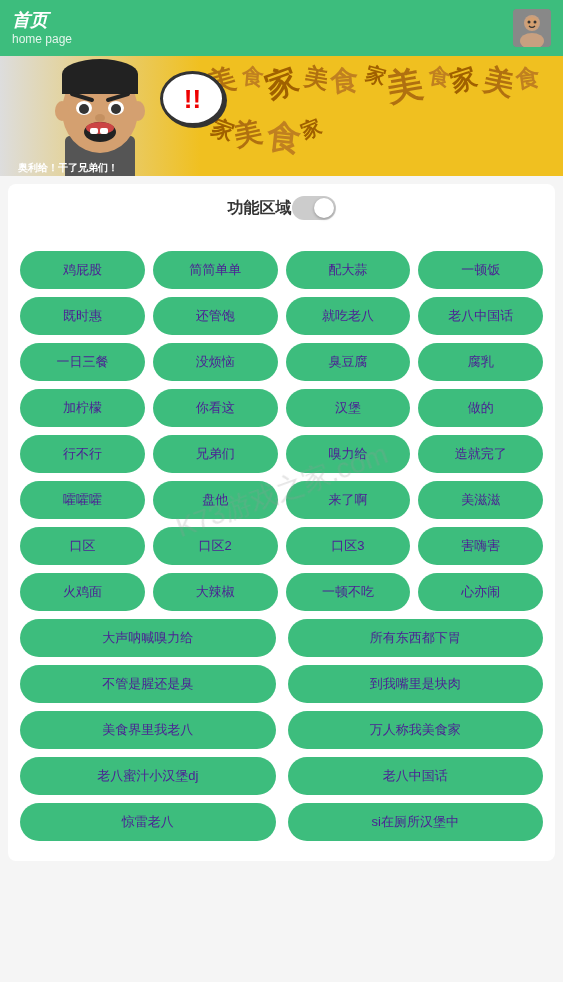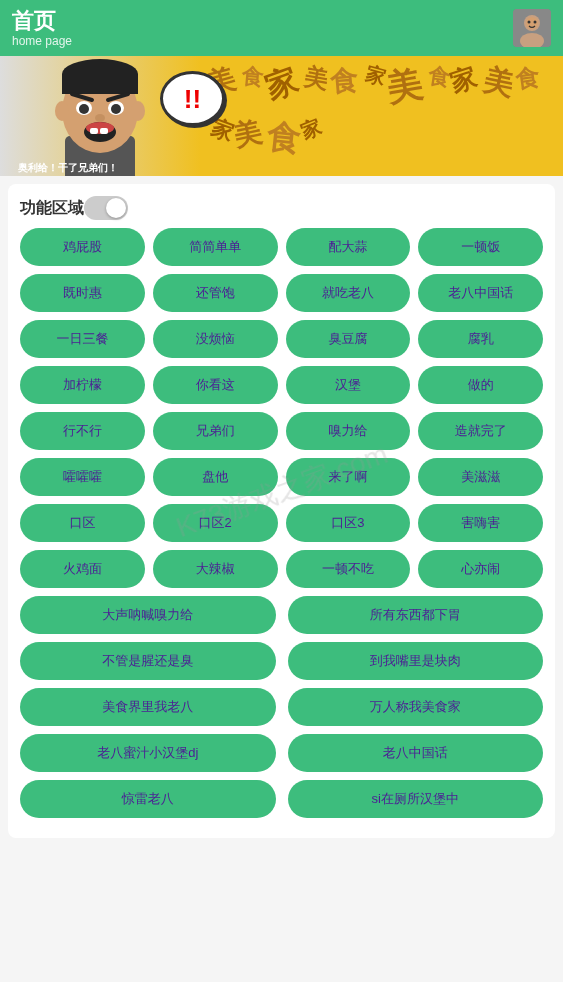--- a/index.html
+++ b/index.html
@@ -13,24 +13,25 @@
     
     .header {
       background: #3dbd7d;
       padding: 8px 12px;
       display: flex;
       align-items: center;
       justify-content: space-between;
       height: 56px;
     }
     .header-left .title {
-      font-size: 22px;
+      font-size: 18px;
       font-weight: bold;
       color: #fff;
       line-height: 1.2;
+      font-style: italic;
     }
     .header-left .subtitle {
       font-size: 12px;
       color: rgba(255,255,255,0.85);
     }
     .header-avatar {
       width: 38px;
       height: 38px;
       border-radius: 4px;
       background: #888;
@@ -72,22 +73,22 @@
       background: #fff;
       margin: 8px;
       border-radius: 8px;
       padding: 12px;
     }
 
     
     .feature-header {
       display: flex;
       align-items: center;
-      justify-content: flex-start;
-      margin-bottom: 8px;
+      justify-content: center;
+      margin-bottom: 31px;
     }
     .feature-title {
       font-size: 16px;
       font-weight: bold;
       color: #333;
     }
     
     .toggle {
       width: 44px;
       height: 24px;

